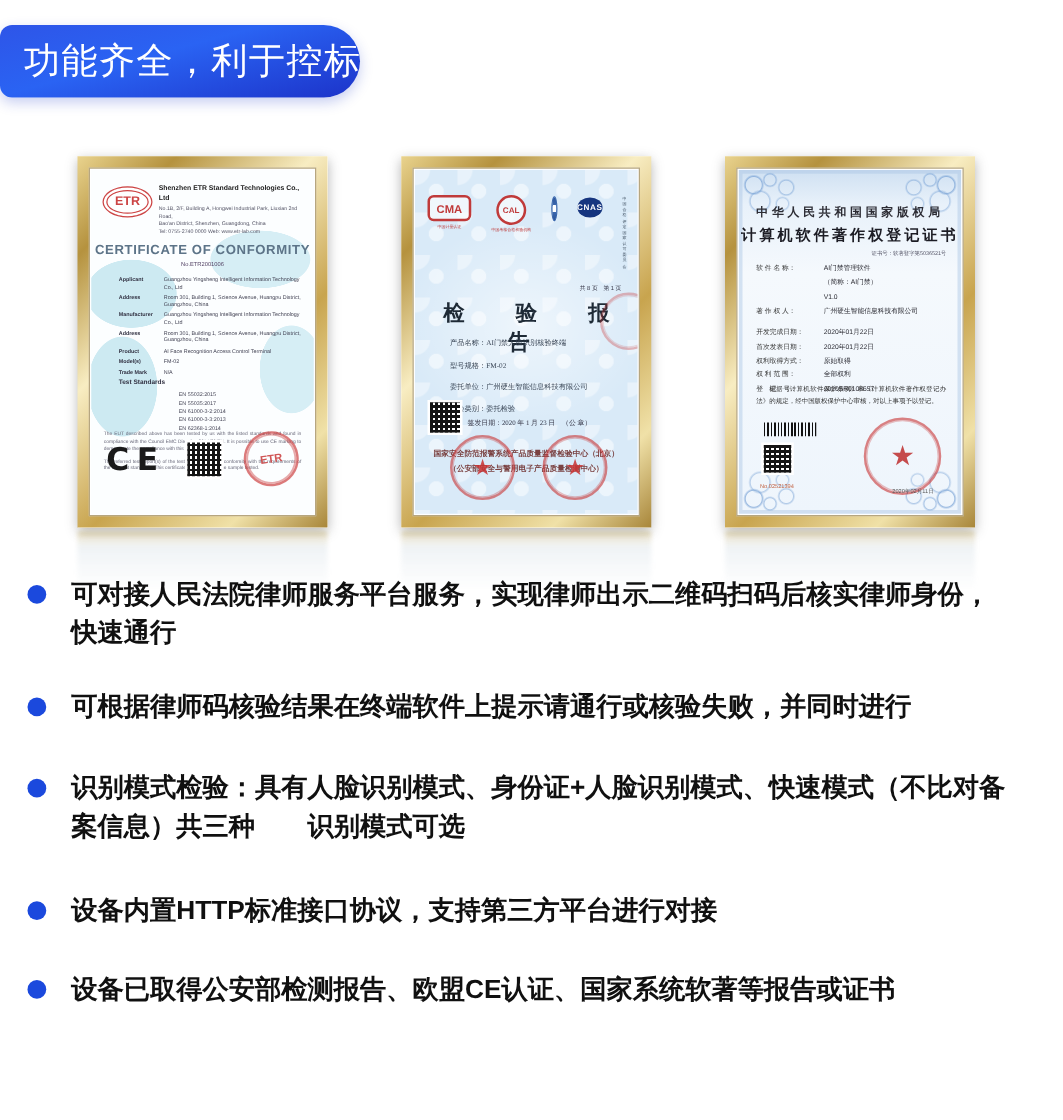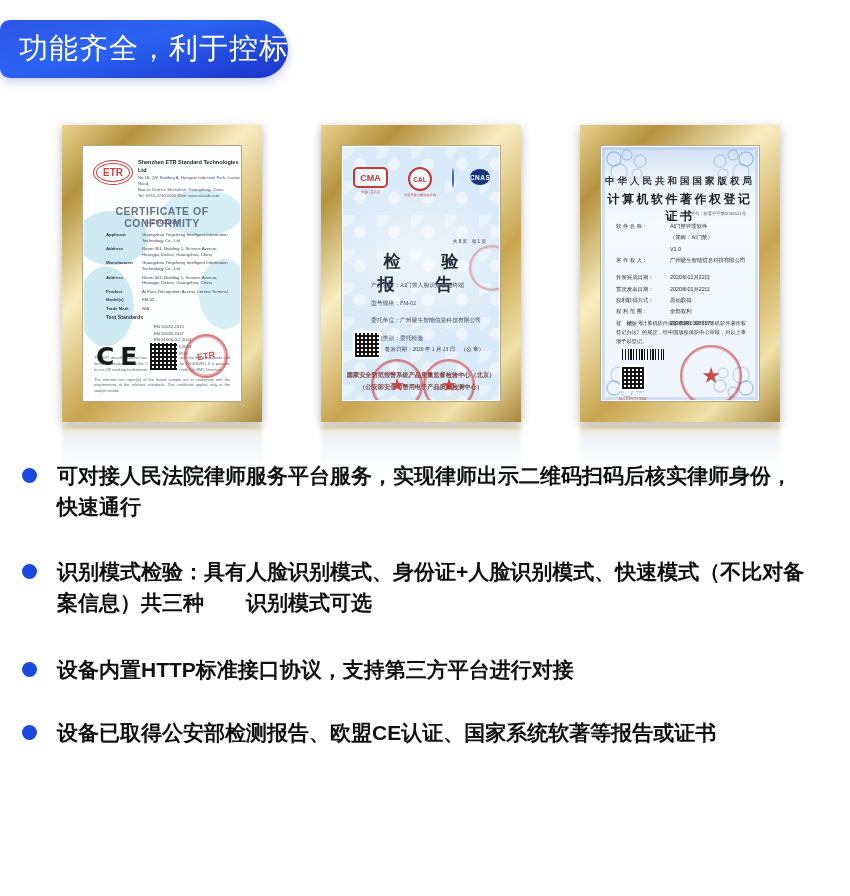--- a/index.html
+++ b/index.html
@@ -14,21 +14,21 @@
     border-radius:10px 30px 30px 10px;
     display:flex;align-items:center;padding-left:19px;
     box-shadow:0 4px 10px rgba(30,60,200,.25);
   }
   .banner-title{color:#fff;font-size:29px;font-weight:normal;letter-spacing:1px;white-space:nowrap;}
 
   
   .certs{position:absolute;top:125px;left:62px;display:flex;gap:59px;}
   .cert{width:200px;}
   .frame{
-    height:297px;box-sizing:border-box;padding:20px;position:relative;
+    height:297px;box-sizing:border-box;padding:9px;position:relative;
     background:linear-gradient(135deg,#e9d38e 0%,#b5923e 16%,#f8edc2 38%,#c8a44e 62%,#f0e1a8 84%,#a8863a 100%);
     box-shadow:0 3px 9px rgba(70,70,70,.4);
   }
   .frame-inner{
     width:100%;height:100%;box-sizing:border-box;position:relative;overflow:hidden;
     border:1px solid rgba(122,92,24,.55);
     box-shadow:inset 0 0 0 1px rgba(255,255,255,.85);
     background:#fff;
   }
   .paper{position:absolute;inset:1px;overflow:hidden;}
@@ -362,20 +362,24 @@
     <div class="reflection"></div>
   </div>
 
 </div>
 
 <div class="bullets">
   <div class="bullet">
     <span class="dot"></span>
     <span class="btext">可对接人民法院律师服务平台服务，实现律师出示二维码扫码后核实律师身份，快速通行</span>
   </div>
+  <div class="bullet b-gap-1">
+    <span class="dot"></span>
+    <span class="btext">可根据律师码核验结果在终端软件上提示请通行或核验失败，并同时进行</span>
+  </div>
   <div class="bullet b-gap-2">
     <span class="dot"></span>
     <span class="btext">识别模式检验：具有人脸识别模式、身份证+人脸识别模式、快速模式（不比对备案信息）共三种　　识别模式可选</span>
   </div>
   <div class="bullet b-gap-3">
     <span class="dot"></span>
     <span class="btext">设备内置HTTP标准接口协议，支持第三方平台进行对接</span>
   </div>
   <div class="bullet b-gap-4">
     <span class="dot"></span>

